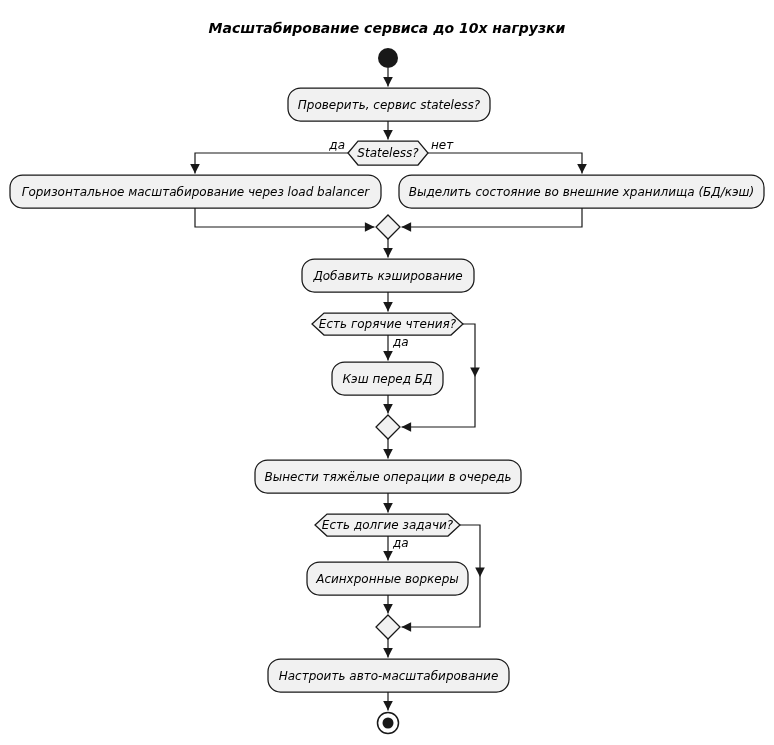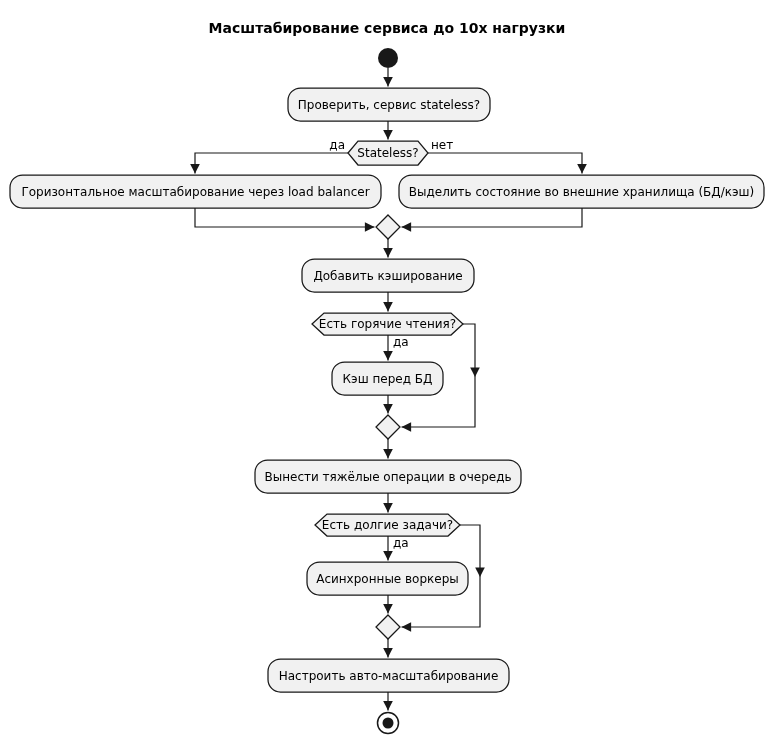--- a/index.html
+++ b/index.html
@@ -7,20 +7,21 @@
     padding: 0;
     background: #ffffff;
   }
   .canvas {
     position: relative;
     width: 774px;
     height: 745px;
     background: var(--background, #ffffff);
     font-family: "DejaVu Sans", sans-serif;
     overflow: hidden;
+    font-style: italic;
   }
   svg {
     display: block;
   }
   svg text {
     font-family: "DejaVu Sans", sans-serif;
     fill: var(--text, #000000);
   }
   .title-text {
     font-size: 14px;

